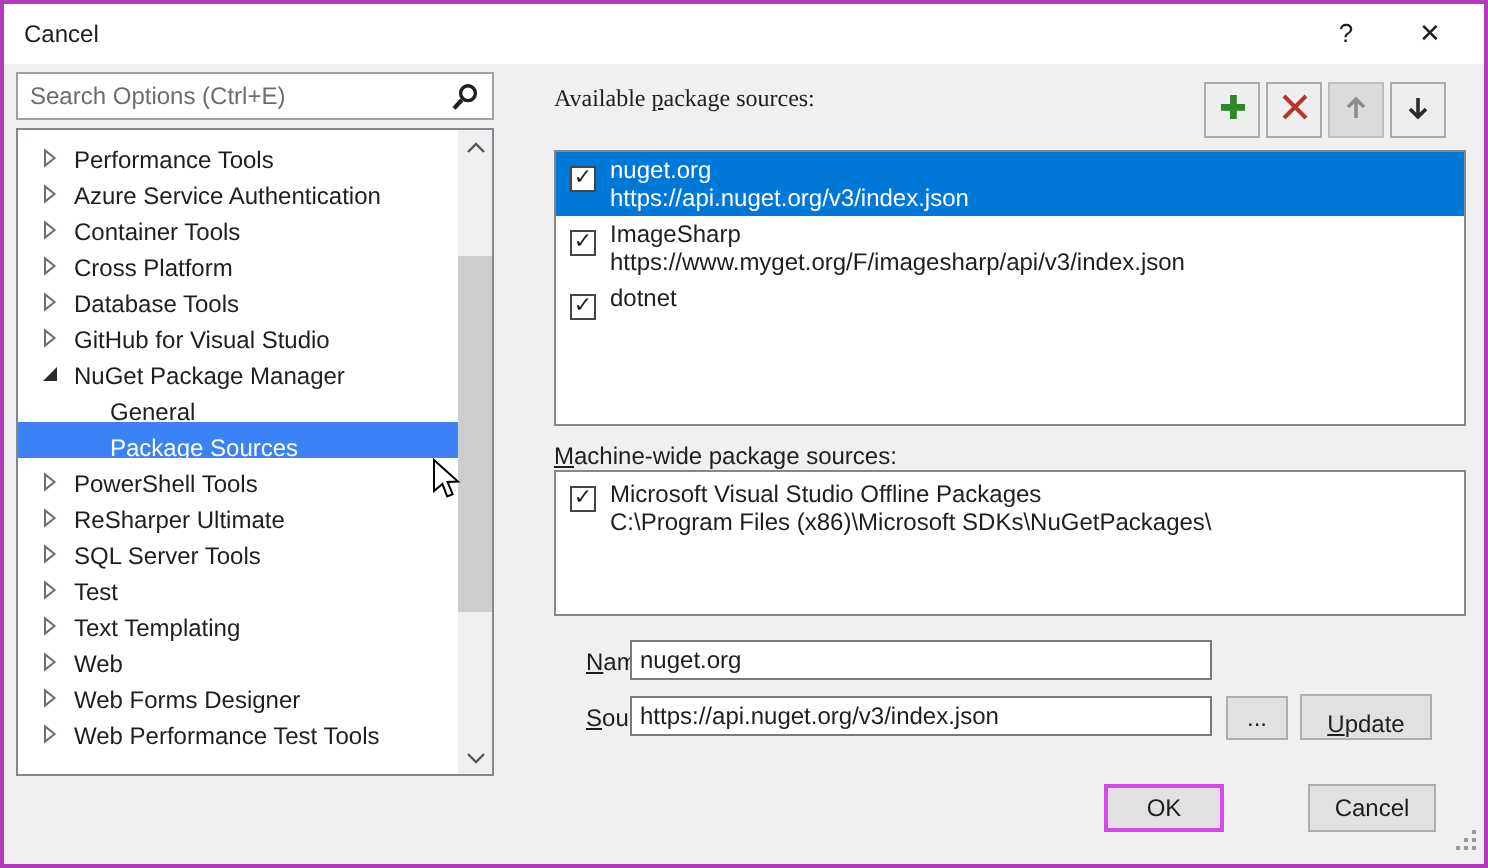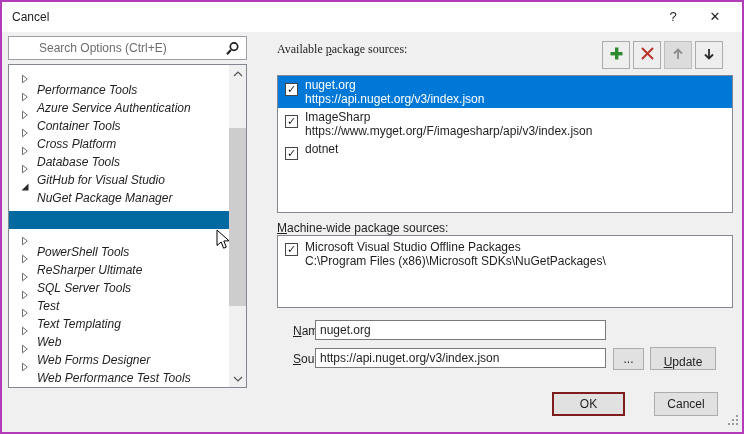--- a/index.html
+++ b/index.html
@@ -11,32 +11,32 @@
     overflow:hidden;
   }
   .titlebar { position:absolute; left:0; top:0; width:740px; height:30px; background:#ffffff; }
   .title { position:absolute; left:10px; top:8px; }
   .cap-btn { position:absolute; top:2px; width:30px; height:26px; text-align:center; line-height:26px; font-size:13px; color:#1e1e1e; cursor:default; }
   .help-btn { left:656px; }
   .close-btn { left:698px; }
 
   
   .search { position:absolute; left:6px; top:34px; width:239px; height:24px; background:#fff; border:1px solid #9aa0a6; }
-  .search input { position:absolute; left:6px; top:2px; width:200px; height:18px; border:none; outline:none; background:transparent; font:12px "Liberation Sans",sans-serif; color:#1e1e1e;margin-left:24px; }
+  .search input { position:absolute; left:6px; top:2px; width:200px; height:18px; border:none; outline:none; background:transparent; font:12px "Liberation Sans",sans-serif; color:#1e1e1e; }
   .search input::placeholder { color:#6d6d6d; opacity:1; }
   .search .s-icon { position:absolute; right:6px; top:4px; width:15px; height:15px; }
 
   
   .tree { position:absolute; left:6px; top:62px; width:239px; height:324px; background:#fff; border:1px solid #828790; overflow:hidden; }
   .tree-rows { position:absolute; left:0; top:2px; width:222px; }
   .tree-row { position:relative; height:18px; line-height:18px; white-space:nowrap; width:100%; cursor:default; }
   .tree-row .arrow { position:absolute; left:11px; top:4px; width:10px; height:10px; }
-  .tree-row .lbl { position:absolute; left:28px; top:14px;font-style:italic; }
+  .tree-row .lbl { position:absolute; left:28px; top:4px; }
   .tree-row.child .lbl { left:46px; }
-  .tree-row.selected { background:#0369a1; color:#fff; }
+  .tree-row.selected { background:#3b82f6; color:#fff; }
 
   
   .sbar { position:absolute; top:0; right:0; width:17px; height:322px; background:#f0f0f0; }
   .sb-btn { position:absolute; left:0; width:17px; height:17px; display:flex; align-items:center; justify-content:center; }
   .sb-up { top:0; } .sb-down { bottom:0; }
   .sb-thumb { position:absolute; left:0; top:63px; width:17px; height:178px; background:#cdcdcd; }
 
   
   .rp-label { position:absolute; left:275px; }
   .mn { text-decoration:underline; }
@@ -54,21 +54,21 @@
   .src-url  { position:absolute; left:27px; top:16px; white-space:nowrap; }
   .list-machine .src-name { top:4px;text-align:center; }
   .list-machine .src-url  { top:18px; }
 
   
   .fld-label { position:absolute; left:291px; }
   .fld-input { position:absolute; left:313px; width:291px; height:20px; background:#fff; border:1px solid #7a7a7a; font:12px "Liberation Sans",sans-serif; color:#1e1e1e; padding:0 4px; outline:none; }
   .btn { position:absolute; background:#e1e1e1; border:1px solid #adadad; text-align:center; font:12px "Liberation Sans",sans-serif; color:#1e1e1e; cursor:default; display:flex; align-items:center; justify-content:center; }
   .browse-btn { left:611px; top:346px; width:31px; height:22px; }
   .update-btn { left:648px; top:345px; width:66px; height:23px;align-items:flex-end; }
-  .ok-btn { left:550px; top:390px; width:73px; height:24px; border:2px solid #7f1d1d;text-align:center; }
+  .ok-btn { left:550px; top:390px; width:60px; height:24px; border:2px solid #d946ef;text-align:center; }
   .cancel-btn { left:652px; top:390px; width:64px; height:24px; }
 
   .grip { position:absolute; right:3px; bottom:3px; }
   .cursor { position:absolute; left:214px; top:227px; z-index:20; pointer-events:none; }
 </style>
 </head>
 <body>
 
 <div class="win">
 
@@ -127,21 +127,21 @@
     <span class="lbl">GitHub for Visual Studio</span>
   </div>
         <div class="tree-row">
     <span class="arrow"><svg width="10" height="10" viewBox="0 0 10 10">
               <path d="M8.5 1.5 L8.5 8.5 L1.5 8.5 Z" fill="#2b2b2b"></path>
             </svg></span>
     <span class="lbl">NuGet Package Manager</span>
   </div>
         <div class="tree-row child">
     <span class="arrow"></span>
-    <span class="lbl">Service</span>
+    <span class="lbl">General</span>
   </div>
         <div class="tree-row child selected">
     <span class="arrow"></span>
     <span class="lbl">Package Sources</span>
   </div>
         <div class="tree-row">
     <span class="arrow"><svg width="10" height="10" viewBox="0 0 10 10">
               <path d="M2.5 1.2 L7.3 5 L2.5 8.8 Z" fill="none" stroke="#6d6d6d" stroke-width="1"></path>
             </svg></span>
     <span class="lbl">PowerShell Tools</span>

